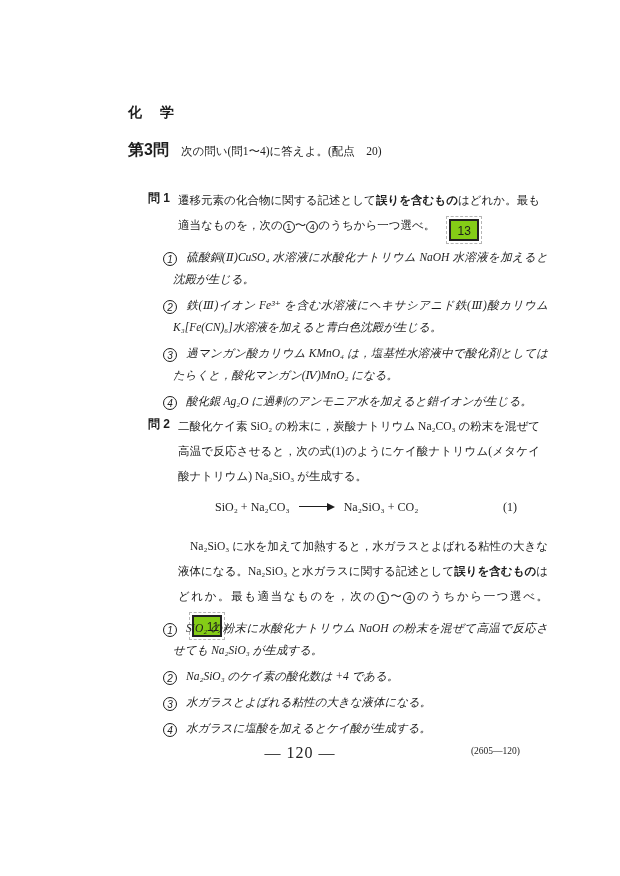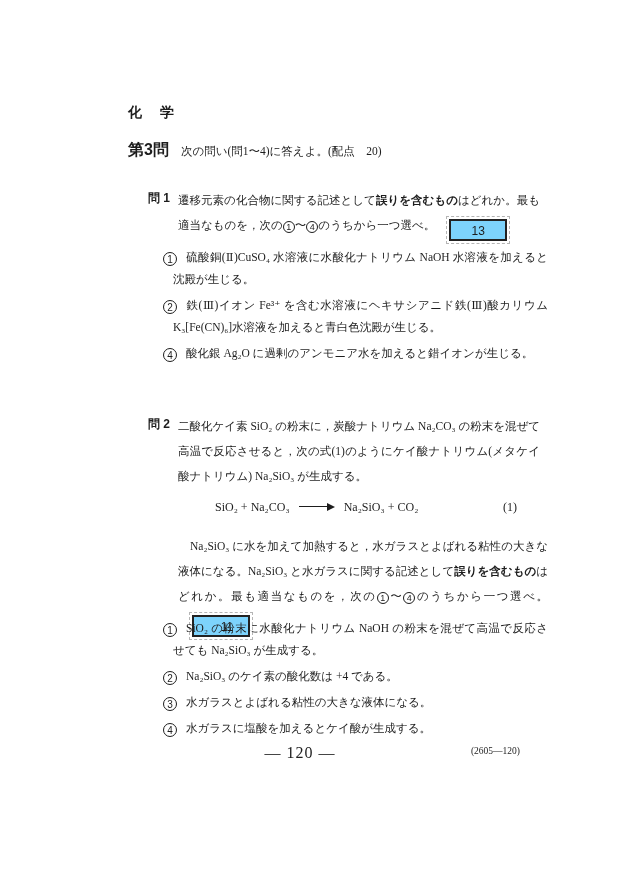--- a/index.html
+++ b/index.html
@@ -40,30 +40,30 @@
 
   .cnum {
     display:inline-block; width:14px; height:14px; line-height:13px;
     border:1.2px solid #1d1d1d; border-radius:50%; text-align:center;
     font-size:10px; font-family:"Liberation Sans","DejaVu Sans",sans-serif;
     vertical-align:-2px; text-indent:0;
   }
   .cnum-inline { width:12px; height:12px; line-height:11px; font-size:9px; vertical-align:-1px; }
 
   .ans-box {
-    display:inline-block; width:58px; height:22px; line-height:21px;
+    display:inline-block; width:30px; height:22px; line-height:21px;
     border:2px solid #222; outline:1px dashed #b5b5b5; outline-offset:2.5px;
     text-align:center; font-family:"Liberation Sans","DejaVu Sans",sans-serif;
-    font-size:12px; margin-left:14px; vertical-align:-6px; background:#7dd3fc;
+    font-size:12px; margin-left:14px; vertical-align:-6px; background:#84cc16;
   }
 
   .options { position:absolute; left:163px; right:72px; }
   .q1-options { top:246px; }
   .q2-options { top:617px; }
-  .option { padding-left:10px; text-indent:-10px; line-height:22px; margin-bottom:4px; text-align:justify; }
+  .option { padding-left:10px; text-indent:-10px; line-height:22px; margin-bottom:4px; text-align:justify;font-style:italic; }
   .option .cnum { margin-right:9px; }
 
   .equation-row { position:absolute; left:215px; right:0; top:500px; font-size:12px; white-space:nowrap; }
   .rxn-arrow { display:inline-block; width:36px; height:11px; position:relative; margin:0 9px; vertical-align:-1px; }
   .rxn-arrow::before { content:""; position:absolute; left:0; right:2px; top:5px; height:1.3px; background:#1d1d1d; }
   .rxn-arrow::after {
     content:""; position:absolute; right:0; top:1.5px; width:0; height:0;
     border-left:8px solid #1d1d1d; border-top:4px solid transparent; border-bottom:4px solid transparent;
   }
   .eq-num { position:absolute; right:103px; top:0; }
@@ -89,20 +89,21 @@
   </div>
 
   <div class="q-head q1-head">
     <span class="q-label">問 1</span>
     <span class="q-body"><span>遷移元素の化合物に関する記述として</span><span class="bold-phrase">誤りを含むもの</span><span>はどれか。最も適当なものを，次の</span><span class="cnum cnum-inline">1</span><span>〜</span><span class="cnum cnum-inline">4</span><span>のうちから一つ選べ。</span><span class="ans-box">13</span></span>
   </div>
 
   <div class="options q1-options">
     <div class="option"><span class="cnum">1</span><span>硫酸銅(Ⅱ)CuSO₄ 水溶液に水酸化ナトリウム NaOH 水溶液を加えると沈殿が生じる。</span></div>
     <div class="option"><span class="cnum">2</span><span>鉄(Ⅲ)イオン Fe³⁺ を含む水溶液にヘキサシアニド鉄(Ⅲ)酸カリウム K₃[Fe(CN)₆]水溶液を加えると青白色沈殿が生じる。</span></div>
+    <div class="option"><span class="cnum">3</span><span>過マンガン酸カリウム KMnO₄ は，塩基性水溶液中で酸化剤としてはたらくと，酸化マンガン(Ⅳ)MnO₂ になる。</span></div>
     <div class="option"><span class="cnum">4</span><span>酸化銀 Ag₂O に過剰のアンモニア水を加えると錯イオンが生じる。</span></div>
   </div>
 
   <div class="q-head q2-head">
     <span class="q-label">問 2</span>
     <span class="q-body">二酸化ケイ素 SiO₂ の粉末に，炭酸ナトリウム Na₂CO₃ の粉末を混ぜて高温で反応させると，次の式(1)のようにケイ酸ナトリウム(メタケイ酸ナトリウム) Na₂SiO₃ が生成する。</span>
   </div>
 
   <div class="equation-row">
     <span>SiO₂ + Na₂CO₃</span><span class="rxn-arrow"></span><span>Na₂SiO₃ + CO₂</span>

